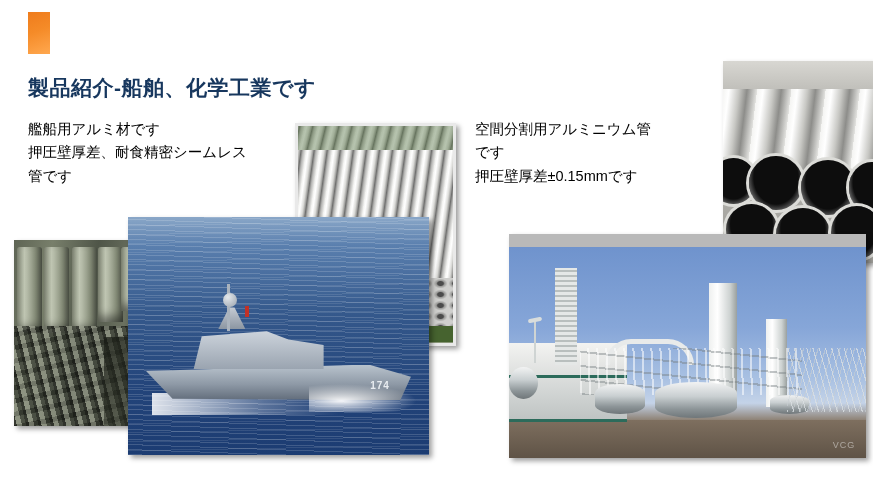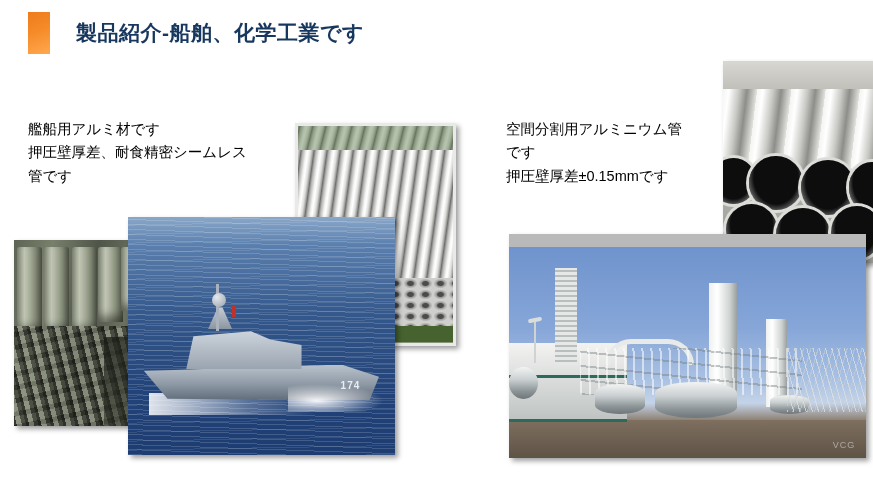--- a/index.html
+++ b/index.html
@@ -1,28 +1,28 @@
 <!DOCTYPE html>
 <html><head>
 <meta charset="utf-8">
 <style>
   html,body{margin:0;padding:0;background:#ffffff;}
   body{width:873px;height:493px;overflow:hidden;position:relative;
        font-family:"Liberation Sans","DejaVu Sans",sans-serif;}
 
   
-  #title-row{position:absolute;left:28px;top:12px;display:flex;align-items:center;gap:26px;}
+  #title-row{position:absolute;left:28px;top:12px;display:flex;gap:20px;flex-direction:column;}
   #title-accent{width:22px;height:42px;
        background:linear-gradient(160deg,#ef7c1c 0%,#f58b28 45%,#ffa84f 100%);}
   #title-text{font-size:21px;font-weight:bold;color:#17375e;letter-spacing:.5px;white-space:nowrap;}
 
   
   .body-text{position:absolute;font-size:14.5px;line-height:1.62;color:#000000;white-space:pre-line;}
   #left-caption{left:28px;top:118px;width:270px;}
-  #right-caption{left:506px;top:118px;width:230px;}
+  #right-caption{left:475px;top:118px;width:230px;}
 
   
   .photo{position:absolute;overflow:hidden;background:#b9b9b9;
          box-shadow:3px 3px 5px rgba(0,0,0,.38);}
   .photo>.inner{position:absolute;inset:0;}
 
   
   #photo-tubes-stack{left:295px;top:123px;width:155px;height:217px;border:3px solid #e9e9e9;}
   #photo-tubes-stack .inner{
     background:
@@ -52,21 +52,21 @@
      box-shadow:inset 0 -6px 10px rgba(0,0,0,.45);}
   .eng-pipes{position:absolute;left:0;top:46%;width:100%;height:54%;
      background:
        repeating-linear-gradient(76deg,rgba(20,22,18,.70) 0 3px,rgba(150,155,138,.55) 3px 8px,rgba(40,44,36,.6) 8px 12px),
        repeating-linear-gradient(-12deg,rgba(0,0,0,.38) 0 5px,rgba(170,175,158,.28) 5px 13px);
      mix-blend-mode:normal;}
   .eng-dark{position:absolute;right:0;bottom:0;width:38%;height:48%;
      background:linear-gradient(120deg,rgba(26,29,22,.75),rgba(62,68,54,.35));}
 
   
-  #photo-naval-ship{left:128px;top:217px;width:267px;height:238px;}
+  #photo-naval-ship{left:128px;top:217px;width:267px;height:238px;padding-left:34px;}
   #photo-naval-ship .inner{
     background:linear-gradient(#8aa7c8 0%,#5a7fae 12%,#35598c 40%,#23447a 72%,#1c3c72 100%);
   }
   .sea-tex{position:absolute;inset:0;
      background:
       repeating-linear-gradient(2deg,rgba(255,255,255,.16) 0 1px,rgba(255,255,255,0) 1px 5px),
       repeating-linear-gradient(-1deg,rgba(255,255,255,.10) 0 1px,rgba(255,255,255,0) 1px 9px);}
   .ship-hull{position:absolute;left:6%;bottom:23%;width:88%;height:15%;
      background:linear-gradient(#b9c3cd,#8e99a6 55%,#626d7b);
      clip-path:polygon(0% 18%,84% 0%,100% 34%,96% 100%,10% 96%);}

